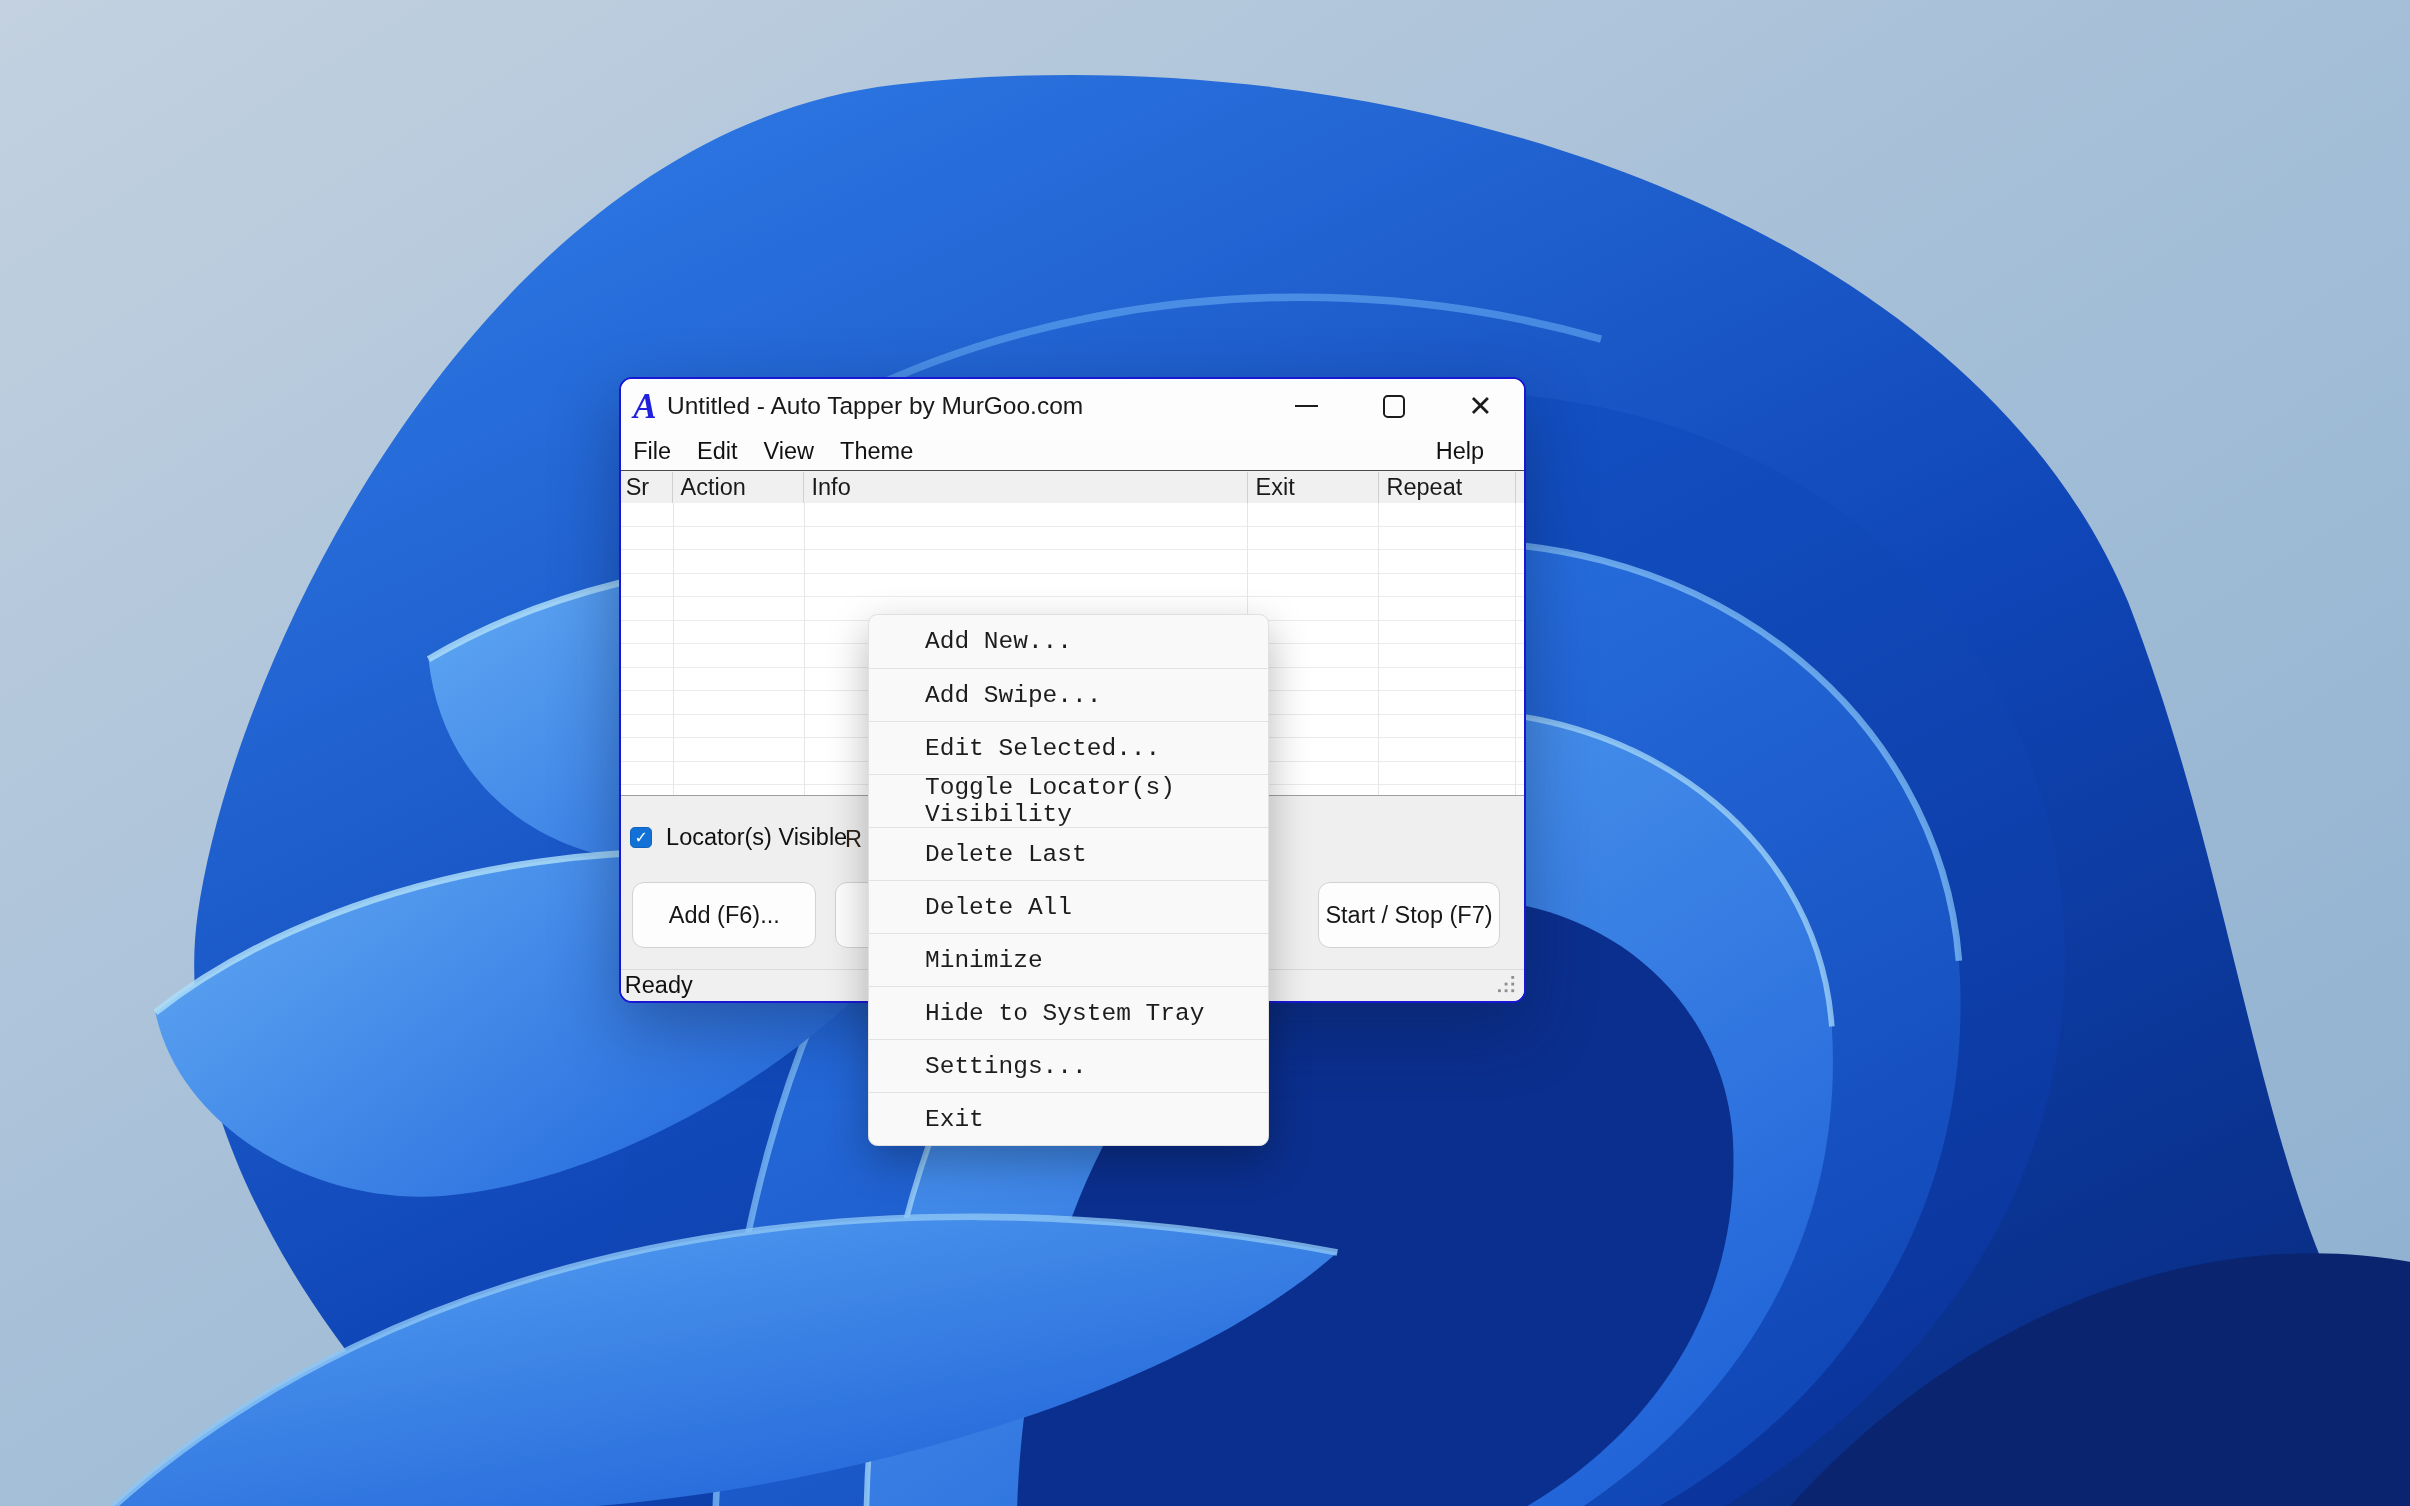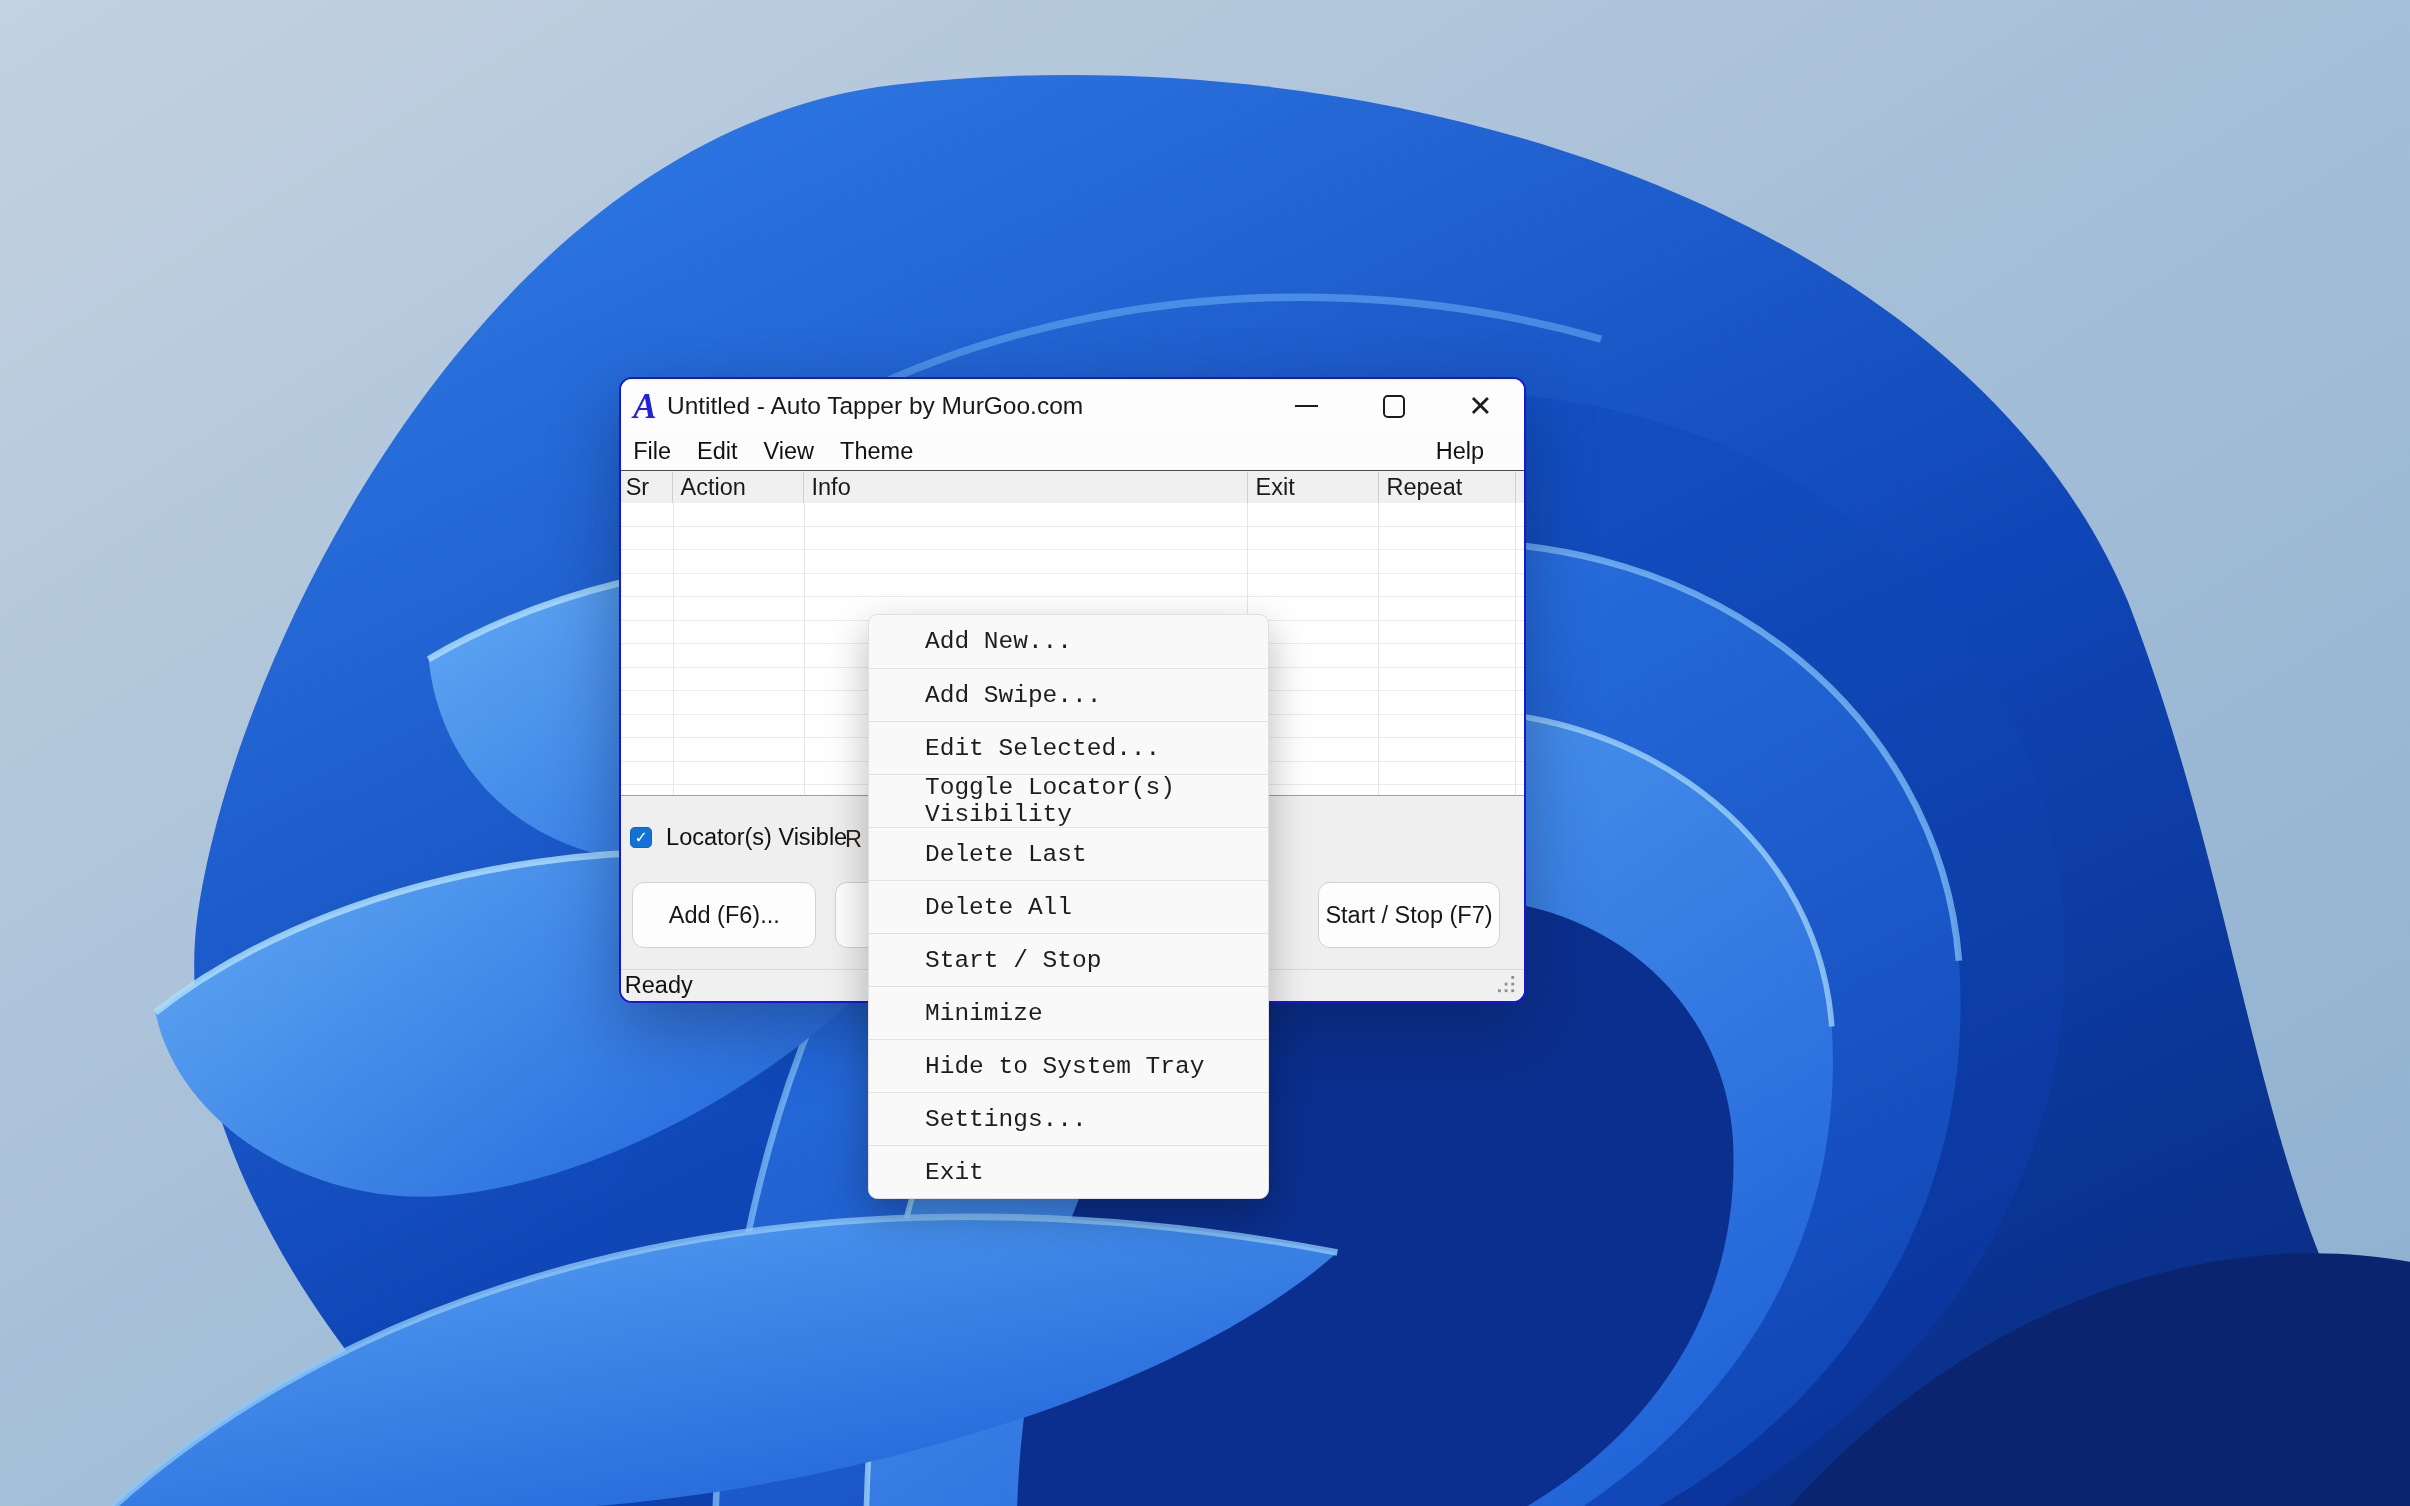--- a/index.html
+++ b/index.html
@@ -205,19 +205,18 @@
 </div>
 
 <div class="ctx">
 
 <div class="ctx-item">Add New...</div>
     <div class="ctx-item">Add Swipe...</div>
     <div class="ctx-item">Edit Selected...</div>
     <div class="ctx-item">Toggle Locator(s) Visibility</div>
     <div class="ctx-item">Delete Last</div>
     <div class="ctx-item">Delete All</div>
-    <div class="ctx-item">Start / Stop</div>
     <div class="ctx-item">Minimize</div>
     <div class="ctx-item">Hide to System Tray</div>
     <div class="ctx-item">Settings...</div>
     <div class="ctx-item">Exit</div>
   </div>
 
 
 </body></html>

